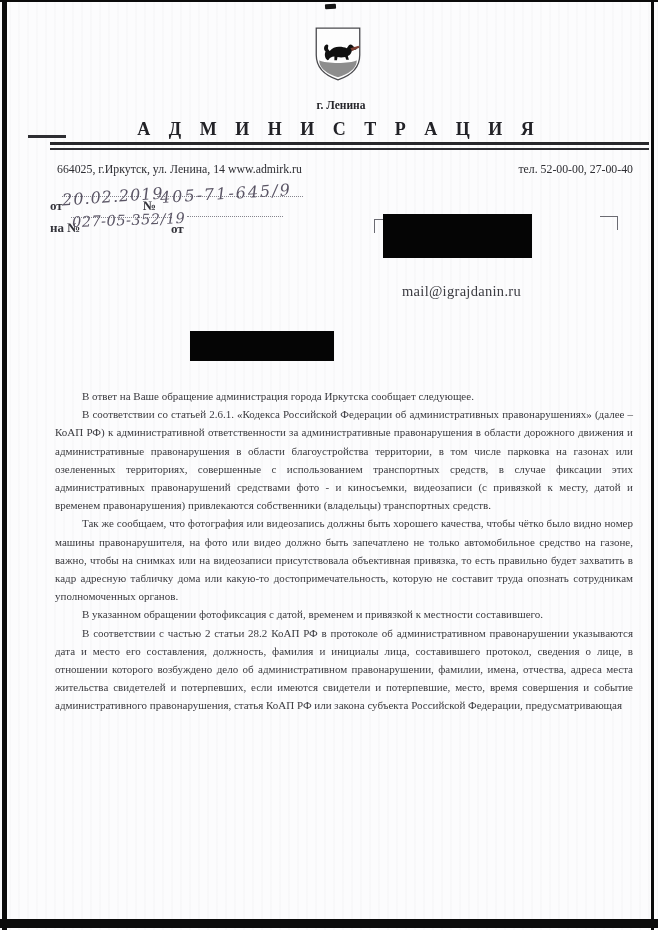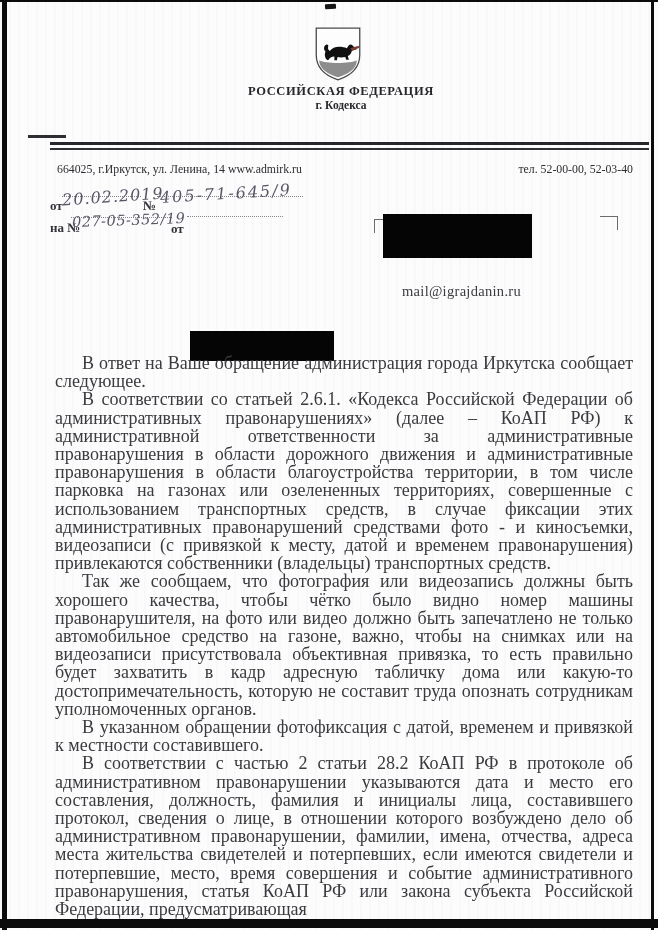--- a/index.html
+++ b/index.html
@@ -42,21 +42,21 @@
   .u3{left:71px;top:217px;width:101px;}
   .u4{left:187px;top:216px;width:96px;}
   
   .bracket-tl{left:374px;top:219px;width:17px;height:13px;border-left:1.5px solid #6b6b72;border-top:1.5px solid #6b6b72;}
   .bracket-tr{left:600px;top:216px;width:17px;height:13px;border-right:1.5px solid #6b6b72;border-top:1.5px solid #6b6b72;}
   .redaction{background:#050505;}
   .redact-1{left:383px;top:214px;width:149px;height:44px;}
   .redact-2{left:190px;top:331px;width:144px;height:30px;}
   .email{left:386px;top:283px;font-size:14.5px;color:#3a3a40;letter-spacing:0.3px;margin-left:16px;}
   
-  .body-text{left:55px;top:354px;width:578px;font-size:18px;line-height:18.2px;text-align:justify;color:#3a3a3f;}
+  .body-text{left:55px;top:387px;width:578px;font-size:11px;line-height:18.2px;text-align:justify;color:#3a3a3f;}
   .body-text p{margin:0;text-indent:27px;}
 </style>
 </head>
 <body>
 
 <div class="page">
 
   <div class="abs frame-left"></div>
   <div class="abs frame-top"></div>
   <div class="abs frame-right"></div>
@@ -65,27 +65,27 @@
 
   <div class="abs emblem">
     <svg viewBox="0 0 100 112" width="54" height="58" xmlns="http://www.w3.org/2000/svg">
       <path d="M8,6 H92 V58 C92,82 77,97 50,106 C23,97 8,82 8,58 Z" fill="#fdfdfd" stroke="#4a4a4e" stroke-width="2.5"></path>
       <path d="M14,68 C26,75 74,75 86,68 L86,72 C84,85 70,95 50,101 C30,95 16,85 14,72 Z" fill="#8d8d8d"></path>
       <path d="M30,68 C25,65 23,57 26,51 C22,48 22,40 27,38 C30,37 32,39 31,42 C30,45 31,48 34,50 C38,45 45,42 52,42 C58,42 63,43 67,45 L71,39 C74,36 78,38 79,41 L85,44 C87,45 86,48 83,48 L77,49 C76,54 73,58 69,60 L71,67 L66,67 L64,62 C59,63 53,63 49,62 L48,68 L43,68 L43,61 C38,61 33,64 32,67 Z" fill="#101010"></path>
       <path d="M74,45 L90,40 L91,44 L77,50 Z" fill="#7d3f33"></path>
     </svg>
   </div>
 
-  <div class="abs country">РОССИЙСКАЯ ФЕДЕРАЦИЯ</div>
-  <div class="abs city">г. Кодекса</div>
+  <div class="abs city">г. Ленина</div>
+  <div class="abs org">А Д М И Н И С Т Р А Ц И Я</div>
   <div class="abs rule-fragment"></div>
   <div class="abs double-rule"></div>
   <div class="abs address-row">
     <span>664025,  г.Иркутск, ул. Ленина, 14   www.admirk.ru</span>
-    <span>тел. 52-00-00, 52-03-40</span>
+    <span>тел. 52-00-00, 27-00-40</span>
   </div>
 
   <span class="abs ref-label lbl-from">от</span>
   <div class="abs u-line u1"></div>
   <span class="abs hw hw-date">20.02.2019</span>
   <span class="abs ref-label lbl-no">№</span>
   <div class="abs u-line u2"></div>
   <span class="abs hw hw-outnum">405-71-645/9</span>
   <span class="abs ref-label lbl-on-no">на №</span>
   <div class="abs u-line u3"></div>

